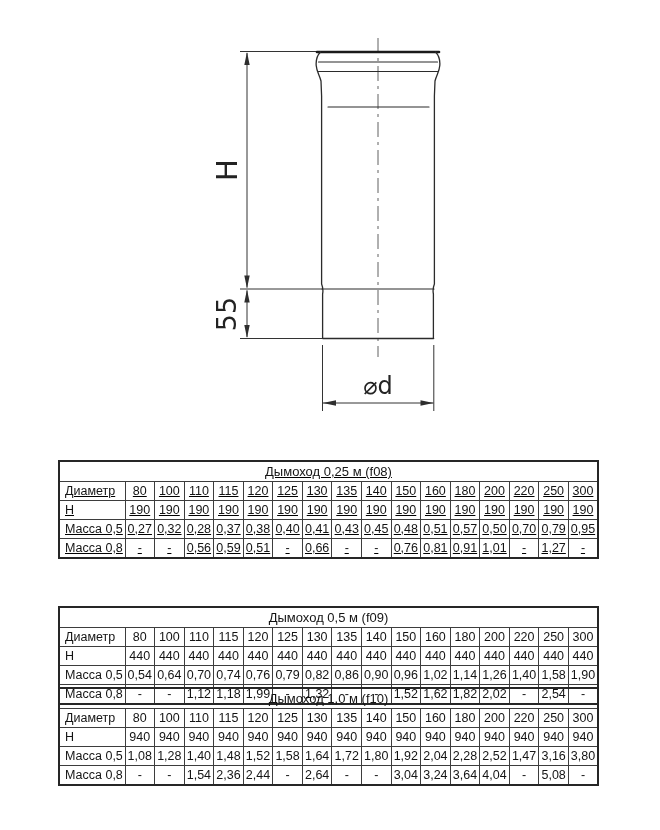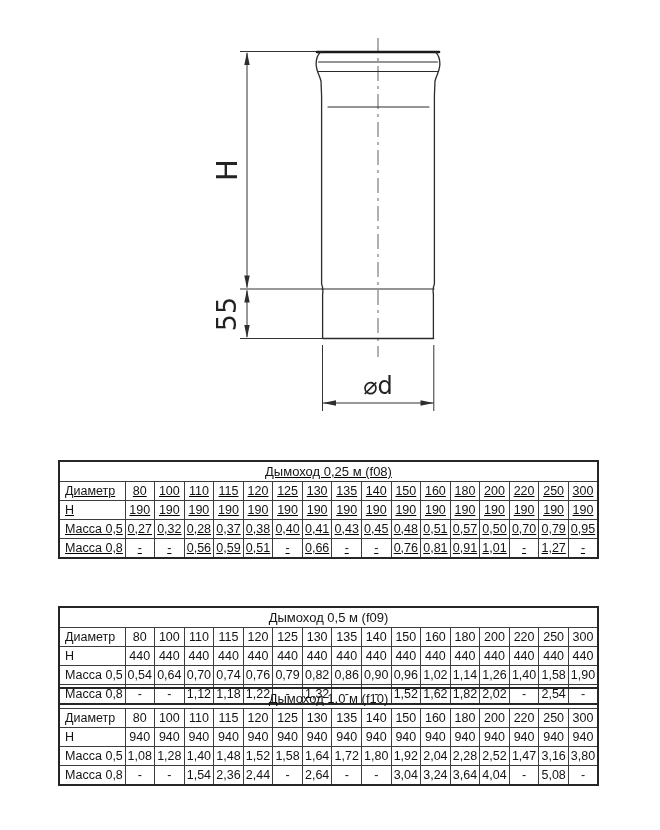--- a/index.html
+++ b/index.html
@@ -277,21 +277,21 @@
           <td>1,40</td>
           <td>1,58</td>
           <td>1,90</td>
         </tr>
         <tr>
           <td class="rowhead">Масса 0,8</td>
           <td>-</td>
           <td>-</td>
           <td>1,12</td>
           <td>1,18</td>
-          <td>1,22</td>
+          <td>1,99</td>
           <td>-</td>
           <td>1,32</td>
           <td>-</td>
           <td>-</td>
           <td>1,52</td>
           <td>1,62</td>
           <td>1,82</td>
           <td>2,02</td>
           <td>-</td>
           <td>2,54</td>

